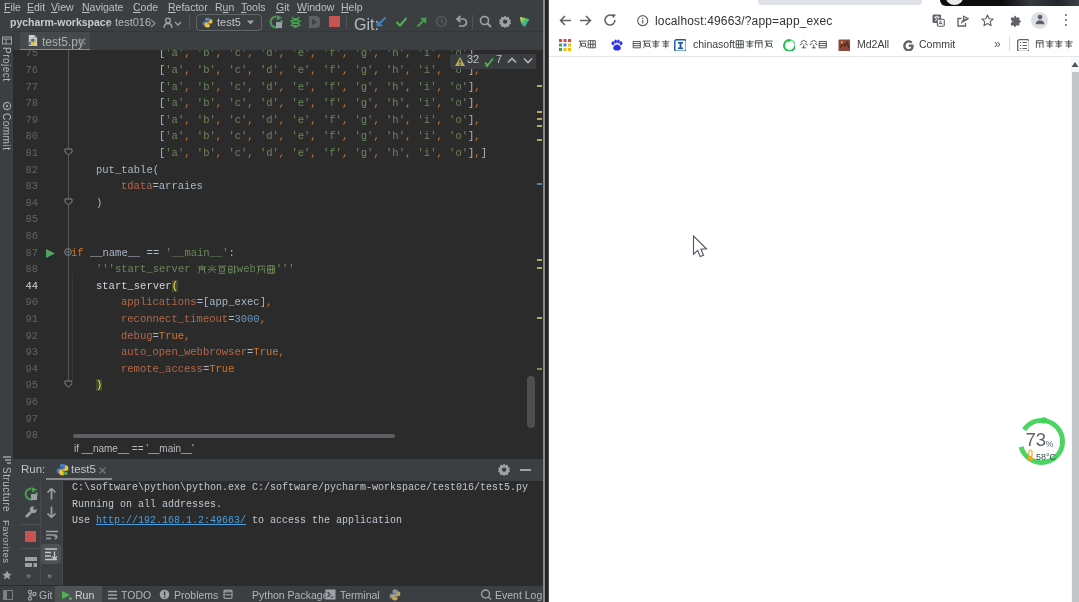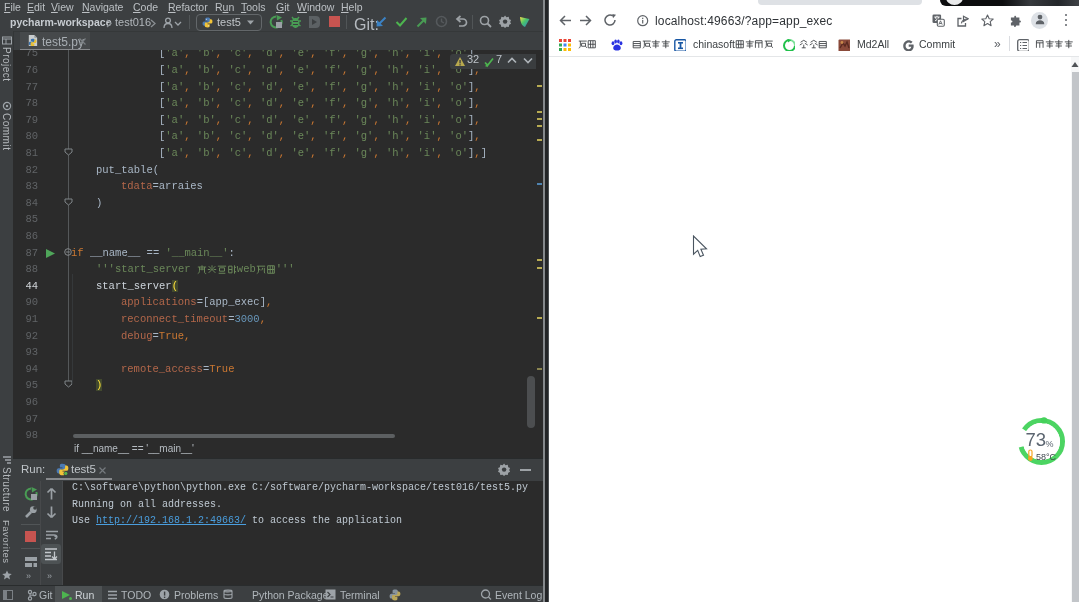--- a/index.html
+++ b/index.html
@@ -250,20 +250,21 @@
           </g>
         </svg><svg class="cjk" width="10" height="11" viewBox="0 0 12 12">
           <g fill="none" stroke="#6a8759" stroke-width="1.2">
             <path d="M2,1.5 H10 V10.5 H2 Z M5,1.5 V10.5 M8,1.5 V10.5 M2,6 H10"></path>
           </g>
         </svg><span class="g">'''</span></div>
   <div class="row" style="left:83px;top:227.8px"><span style="color:#ccd3da">start_server</span><span class="hl">(</span></div>
   <div class="row" style="left:108px;top:244.4px"><span class="p">applications</span><span class="w">=[app_exec]</span><span class="o">,</span></div>
   <div class="row" style="left:108px;top:261px"><span class="p">reconnect_timeout</span><span class="w">=</span><span class="b">3000</span><span class="o">,</span></div>
   <div class="row" style="left:108px;top:277.6px"><span class="p">debug</span><span class="w">=</span><span class="o">True,</span></div>
+  <div class="row" style="left:108px;top:294.2px"><span class="p">auto_open_webbrowser</span><span class="w">=</span><span class="o">True,</span></div>
   <div class="row" style="left:108px;top:310.8px"><span class="p">remote_access</span><span class="w">=</span><span class="o">True</span></div>
   <div class="row" style="left:83px;top:327.4px"><span class="hl">)</span></div>
 
   <div class="abs" style="left:59px;top:224px;width:1px;height:110px;background:#35383a;"></div>
 
   <div class="abs" style="left:437px;top:4px;width:96px;height:15px;background:#3a3d3f;border-radius:3px;"></div>
   <svg class="abs" style="left:441px;top:6px" width="12" height="11">
         <path d="M6,1 L11,10 H1 Z" fill="#b8a94e"></path>
         <rect x="5.4" y="4" width="1.3" height="3.4" fill="#3a3d3f"></rect>
         <rect x="5.4" y="8.2" width="1.3" height="1.3" fill="#3a3d3f"></rect>

